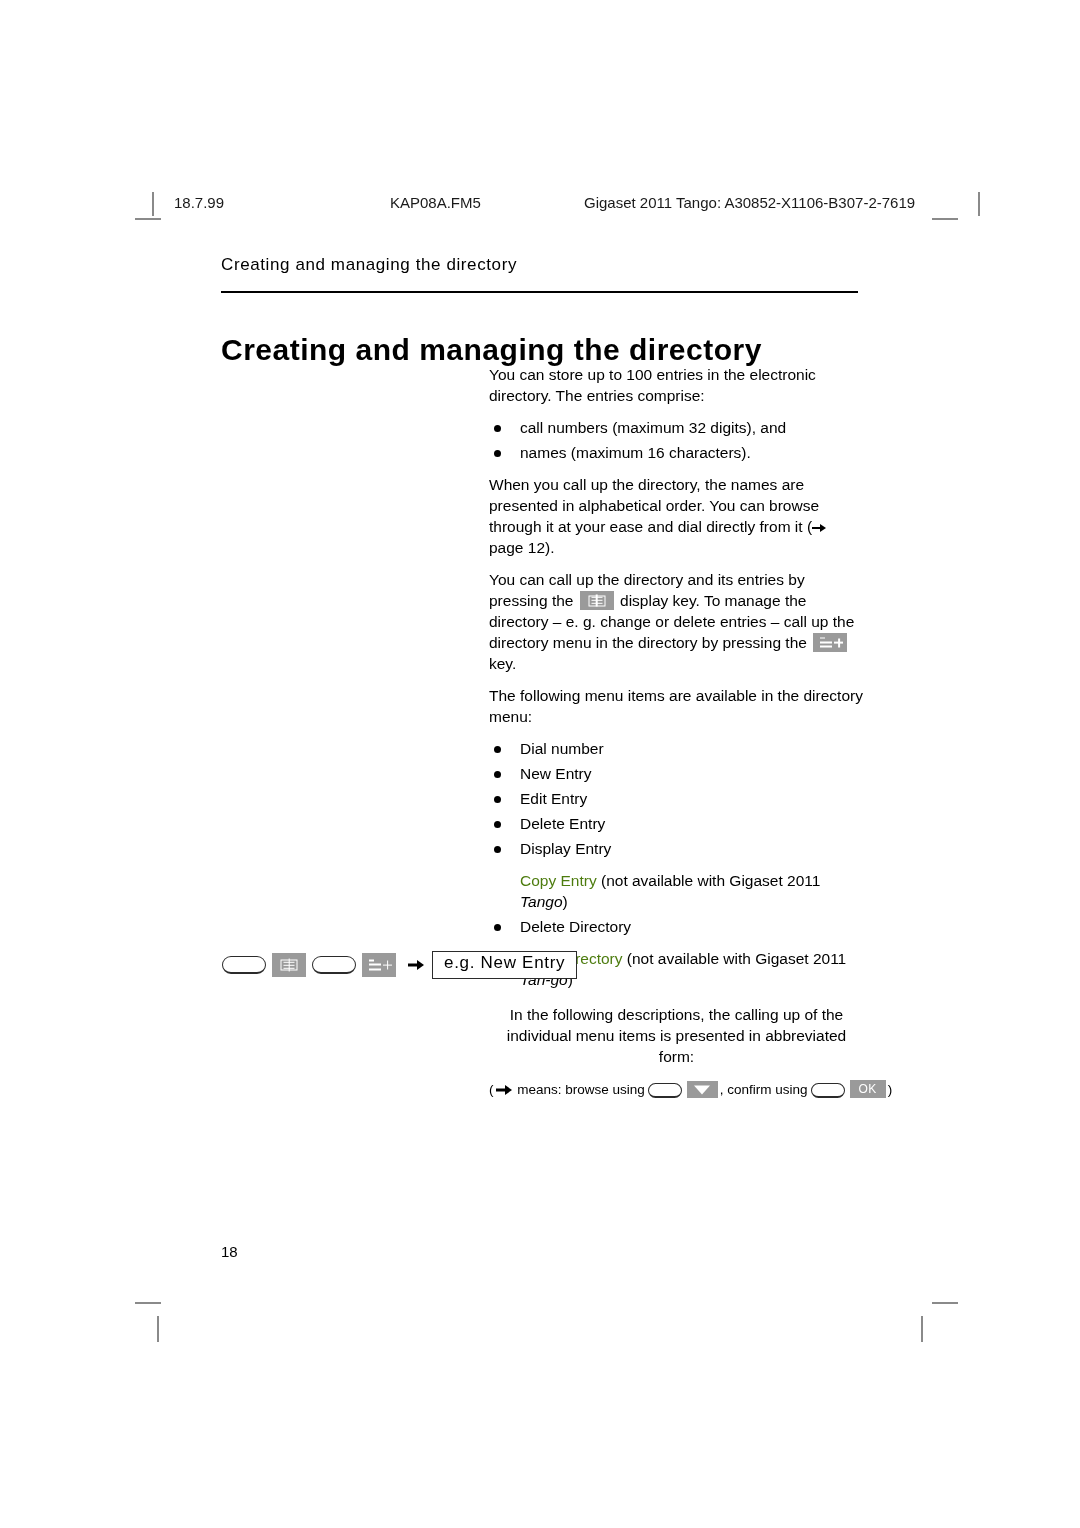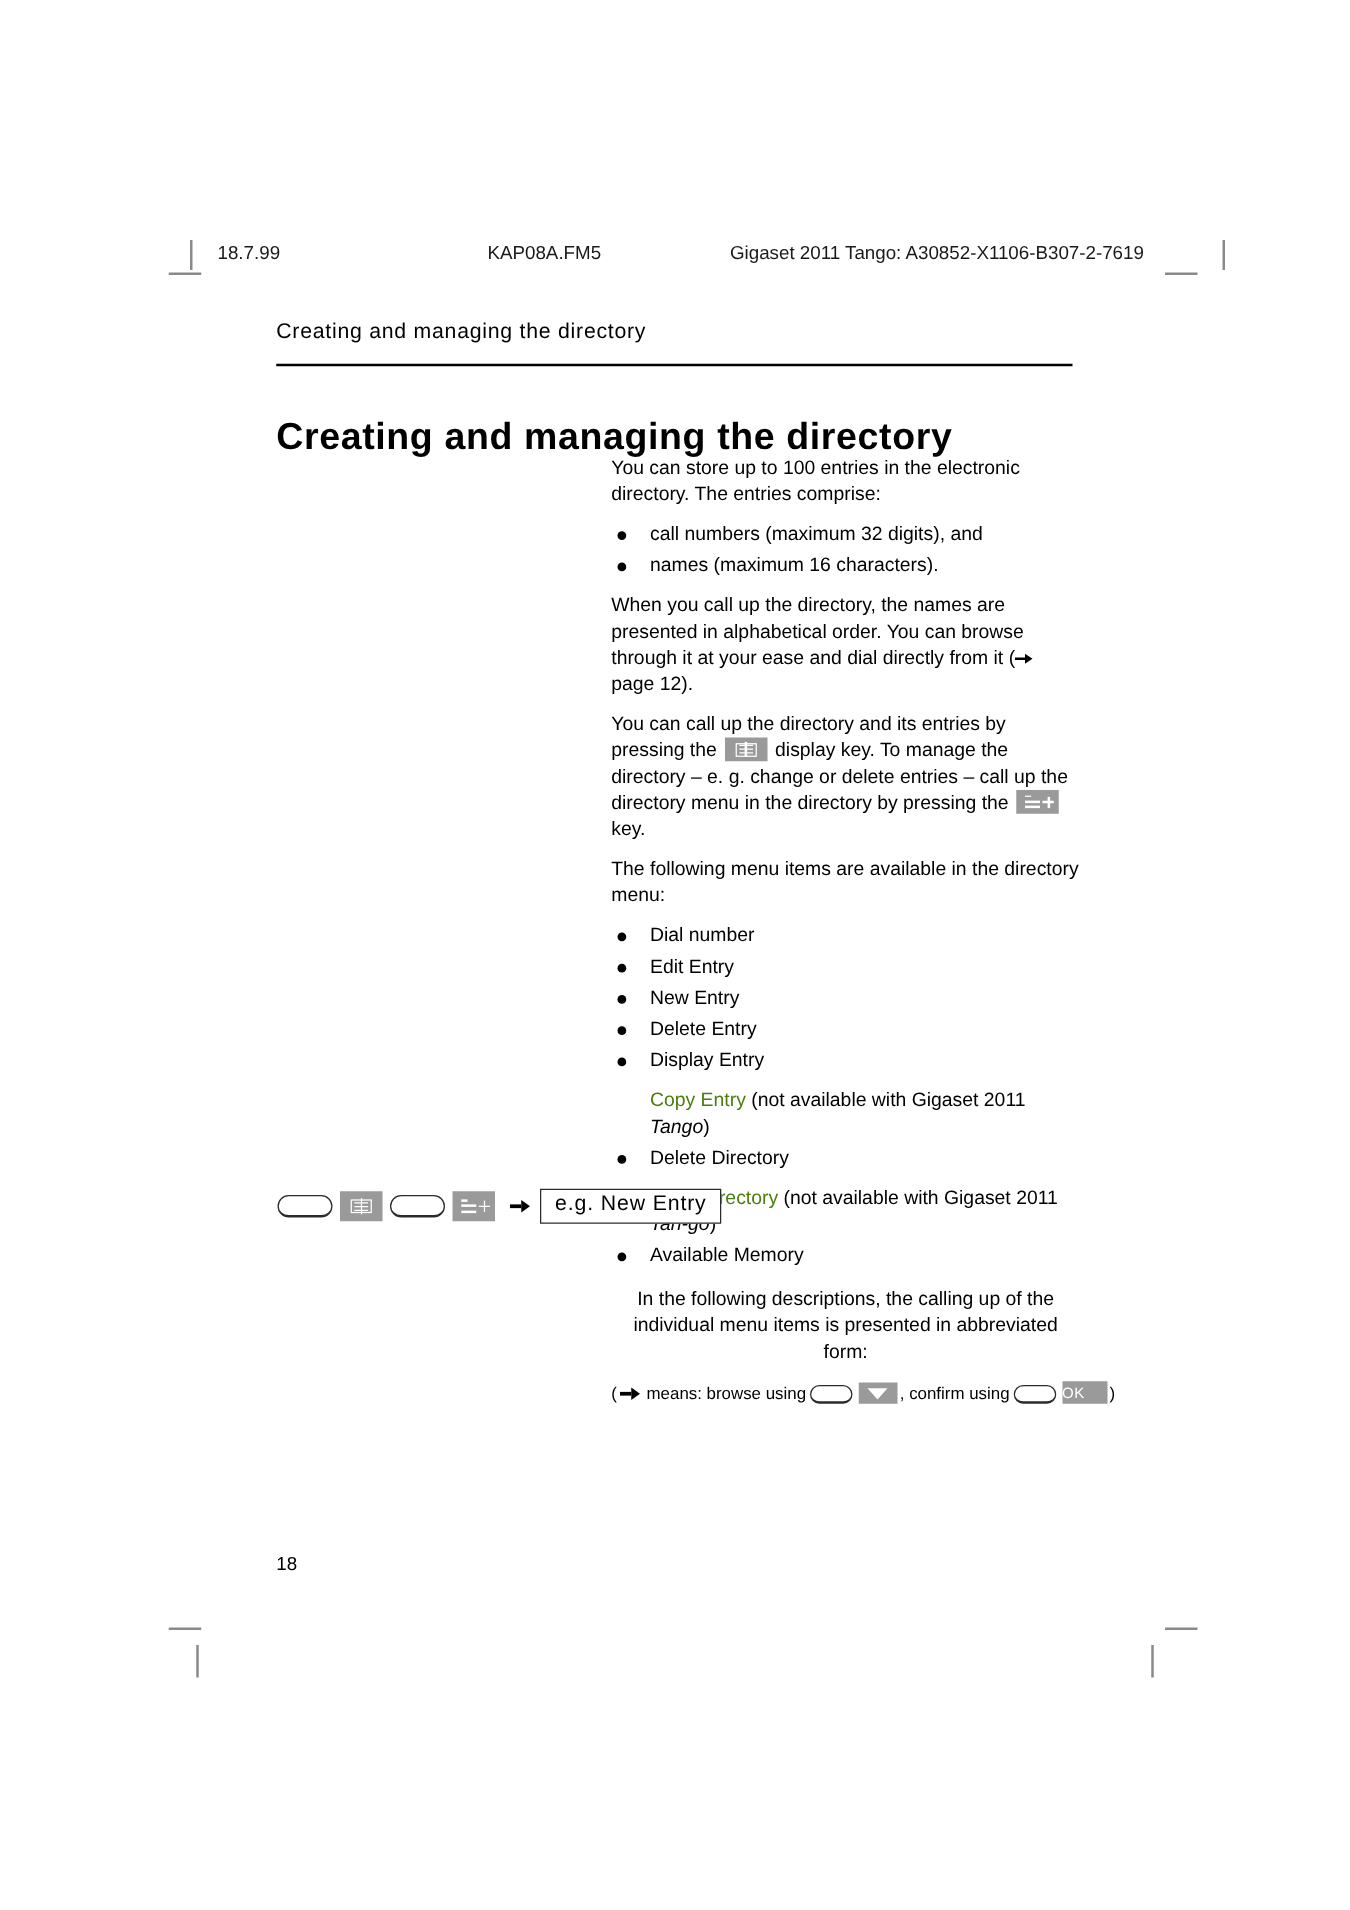--- a/index.html
+++ b/index.html
@@ -224,21 +224,21 @@
     background: #9a9a9a;
     width: 36px;
     height: 18px;
     position: relative;
     margin: 0 2px;
   }
   .key-ok .ok-label {
     position: absolute;
     left: 0; right: 0; top: 50%;
     transform: translateY(-50%);
-    text-align: left;
+    text-align: center;
     color: #ffffff;
     font-size: 12px;
     letter-spacing: 0.5px;
     line-height: 1;
   }
 
   
   .key-outline {
     display: inline-block;
     vertical-align: -4px;
@@ -396,25 +396,25 @@
 
   <p class="para">The following menu items are available in the directory menu:</p>
 
   <ul class="bullets">
     <li>
       <span class="bullet-dot"></span>
       <span>Dial number</span>
     </li>
     <li>
       <span class="bullet-dot"></span>
+      <span>New Entry</span>
+    </li>
+    <li>
+      <span class="bullet-dot"></span>
       <span>Edit Entry</span>
-    </li>
-    <li>
-      <span class="bullet-dot"></span>
-      <span>New Entry</span>
     </li>
     <li>
       <span class="bullet-dot"></span>
       <span>Delete Entry</span>
     </li>
     <li>
       <span class="bullet-dot"></span>
       <span>Display Entry</span>
     </li>
   </ul>
@@ -427,26 +427,20 @@
     <li>
       <span class="bullet-dot"></span>
       <span>Delete Directory</span>
     </li>
   </ul>
 
   <div class="nobullet">
     <span class="dim">Copy Directory</span><span> (not available with Gigaset 2011 </span><span class="ital">Tan-go</span><span>)</span>
   </div>
 
-  <ul class="bullets">
-    <li>
-      <span class="bullet-dot"></span>
-      <span>Available Memory</span>
-    </li>
-  </ul>
 
   <p class="para" style="margin-top:14px;text-align:center;">In the following descriptions, the calling up of the individual menu items is presented in abbreviated form:</p>
 
   <div class="legend-line">
     <span>(</span><span class="arrow-right"><span class="shaft"></span><span class="head"></span></span><span> means: browse using</span><span class="key-outline"></span><span class="key-gray ico-down small"><span class="tri"></span></span><span>, confirm using</span><span class="key-outline"></span><span class="key-ok"><span class="ok-label">OK</span></span><span>)</span>
   </div>
 </div>
 
 <div class="example-row">
   <span class="key-outline"></span>

